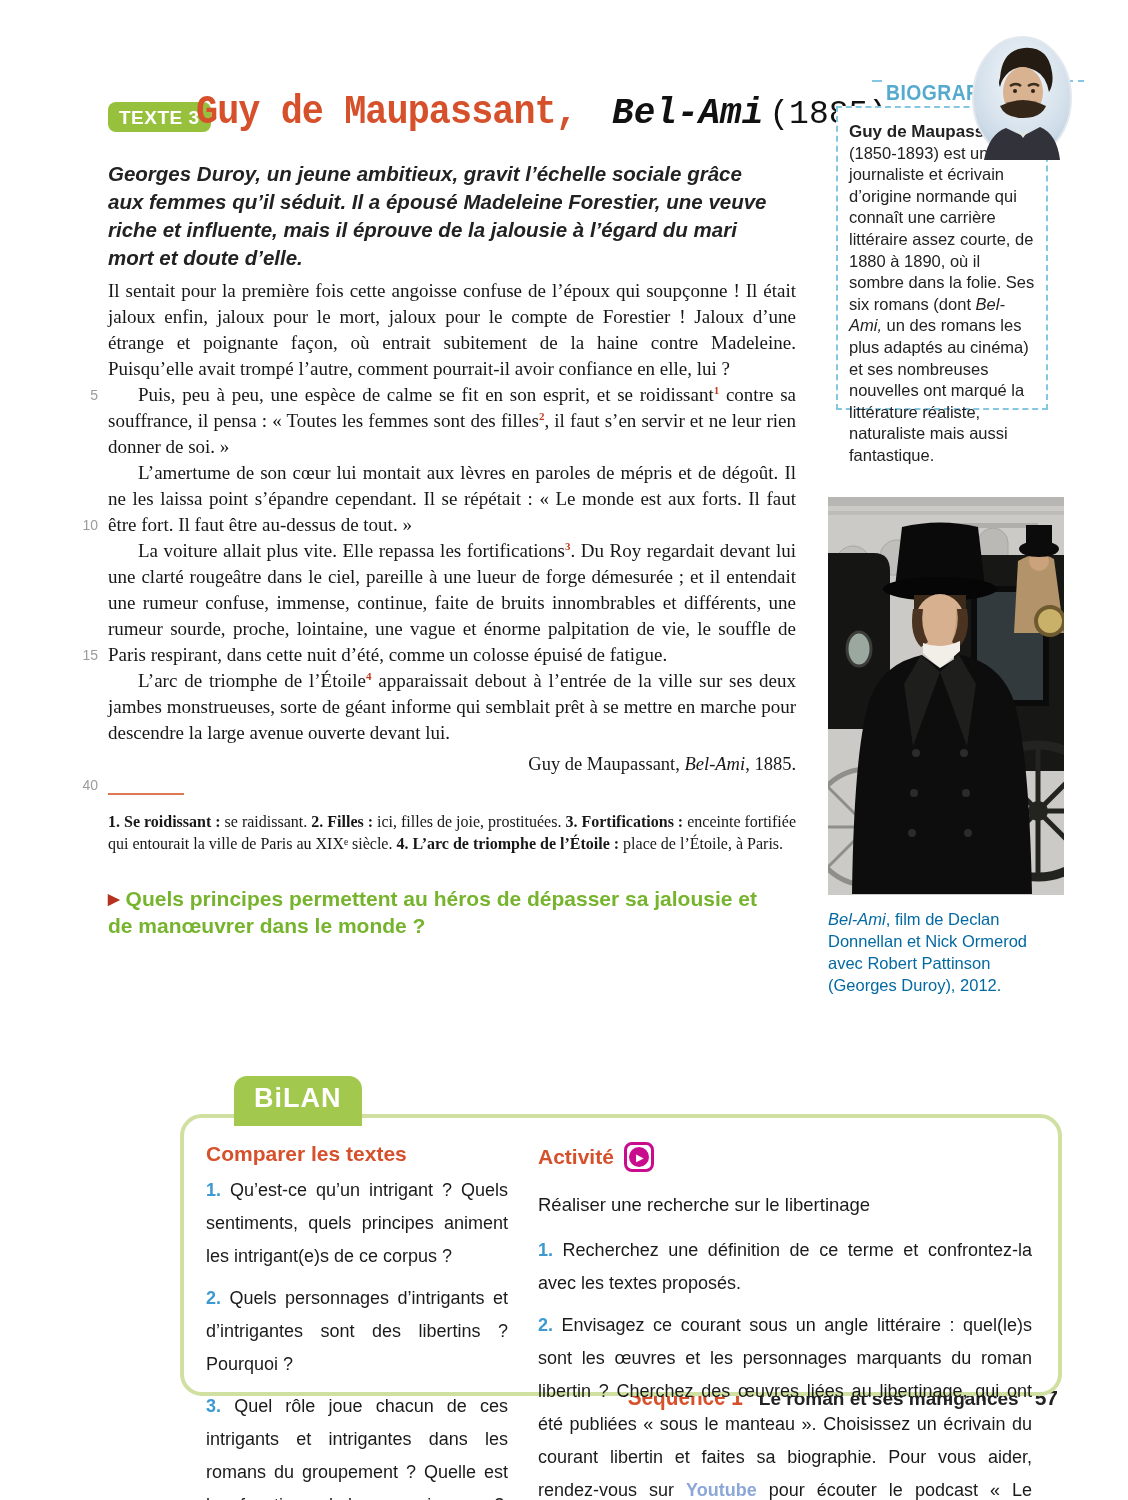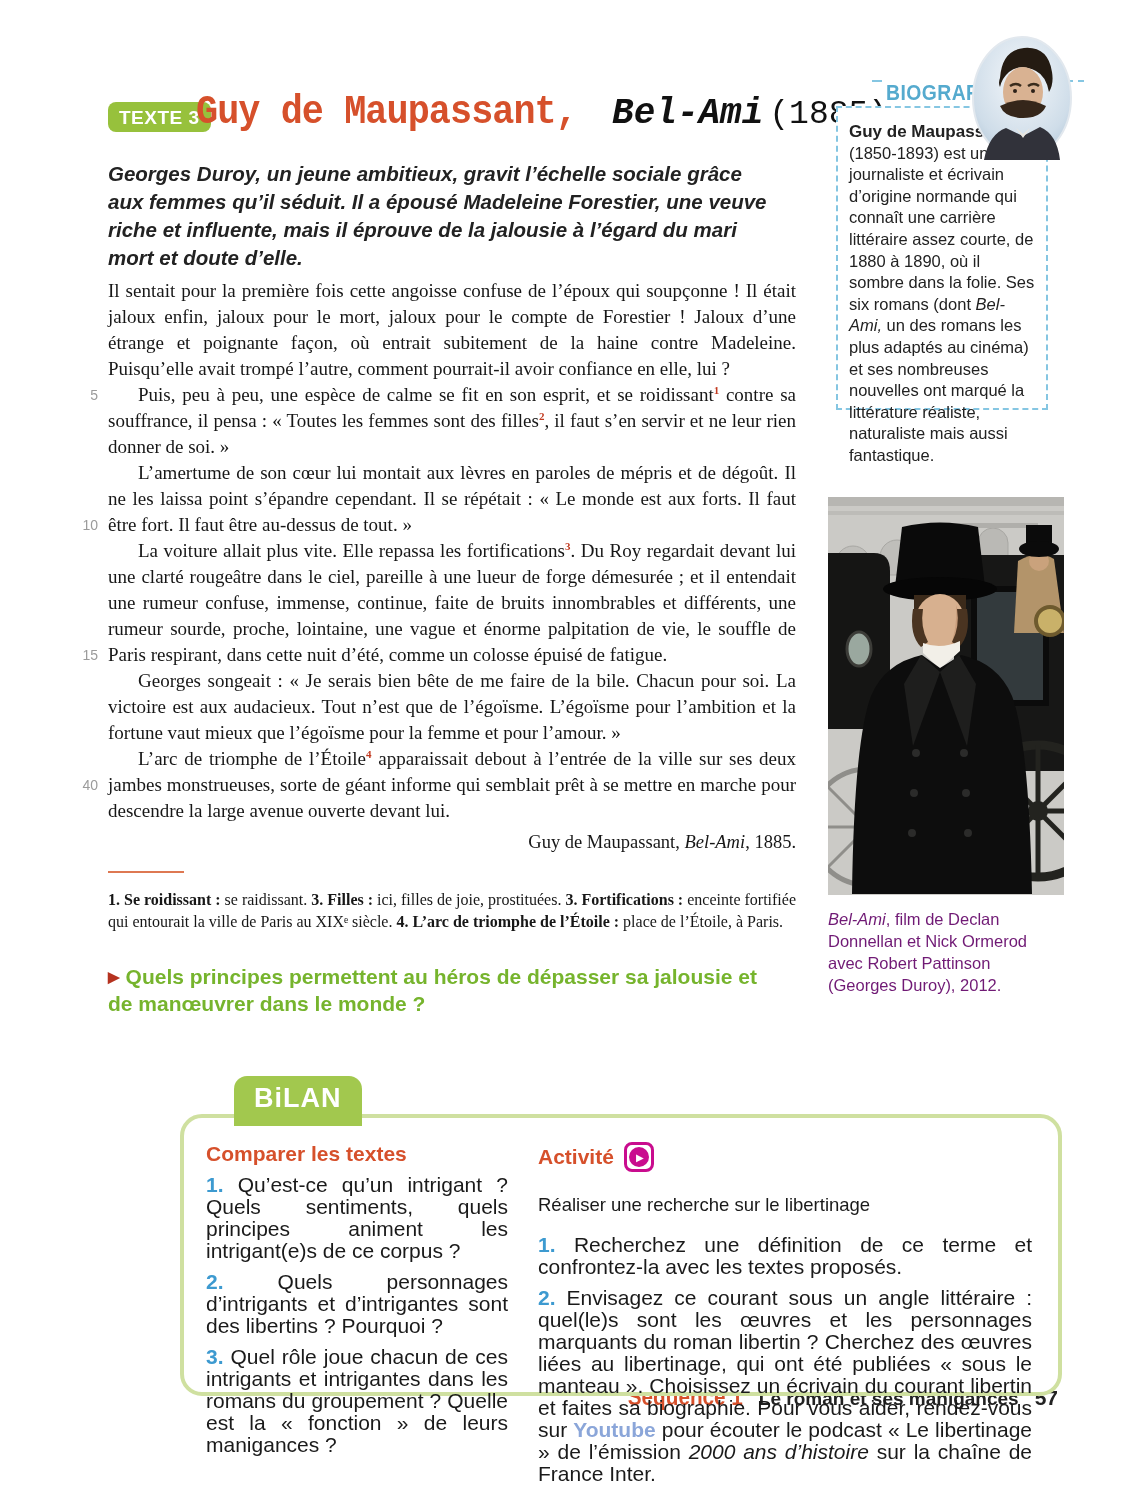--- a/index.html
+++ b/index.html
@@ -45,32 +45,32 @@
   .bio-heading .dash{flex:1;border-bottom:2px dashed #85c6e2;margin:0 0 4px 4px;}
   .bio-heading .predash{width:10px;border-bottom:2px dashed #85c6e2;margin:0 4px 4px 0;}
   .bio-box{position:absolute;left:836px;top:106px;width:212px;height:304px;box-sizing:border-box;
     border:2px dashed #85c6e2;padding:13px 11px 10px;background:#fff;}
   .bio-text{font-size:16.5px;line-height:21.6px;color:#222;}
   .bio-name{font-weight:bold;font-size:17px;}
   .portrait{position:absolute;left:972px;top:36px;width:100px;height:124px;z-index:3;}
 
   
   .film{position:absolute;left:828px;top:497px;width:236px;height:398px;}
-  .caption{position:absolute;left:828px;top:908px;width:234px;font-size:16.5px;line-height:22px;color:#701a75;}
+  .caption{position:absolute;left:828px;top:908px;width:234px;font-size:16.5px;line-height:22px;color:#0369a1;}
 
   
   .bilan-badge{position:absolute;left:234px;top:1076px;z-index:2;background:#a2c84e;color:#fff;
     font-weight:bold;font-size:27px;padding:7px 20px 12px;border-radius:13px 13px 0 0;letter-spacing:1px;}
   .bilan-panel{position:absolute;left:180px;top:1114px;width:882px;height:282px;box-sizing:border-box;
     background:#fff;border:4px solid #cfe0a0;border-radius:22px;z-index:1;
     padding:24px 26px 0 22px;display:flex;gap:30px;}
   .bilan-left{width:302px;}
   .bilan-right{flex:1;}
   .bilan-h{color:#d6502b;font-weight:bold;font-size:21px;margin-bottom:8px;}
-  .b-item{font-size:21px;line-height:22px;margin-bottom:9px;text-align:justify;}
+  .b-item{font-size:18px;line-height:33px;margin-bottom:9px;text-align:justify;}
   .num{color:#3d9ad0;font-weight:bold;}
   .act-row{display:flex;align-items:center;gap:10px;margin-bottom:22px;}
   .play{width:30px;height:30px;border:3px solid #c90c8e;border-radius:8px;background:#fff;
     display:flex;align-items:center;justify-content:center;box-sizing:border-box;cursor:pointer;}
   .play-inner{width:20px;height:20px;border-radius:50%;background:#c90c8e;color:#fff;
     display:flex;align-items:center;justify-content:center;font-size:10px;padding-left:2px;box-sizing:border-box;}
   .act-sub{font-weight:normal;font-size:18.5px;margin-bottom:18px;}
   .yt{color:#8ba6d9;font-weight:bold;cursor:pointer;}
   .it{font-style:italic;}
 
@@ -97,28 +97,27 @@
     <div class="excerpt">
       <span class="line-num" style="top:104px">5</span>
       <span class="line-num" style="top:234px">10</span>
       <span class="line-num" style="top:364px">15</span>
       <span class="line-num" style="top:494px">40</span>
 
       <p><span>Il sentait pour la première fois cette angoisse confuse de l’époux qui soupçonne ! Il était jaloux enfin, jaloux pour le mort, jaloux pour le compte de Forestier ! Jaloux d’une étrange et poignante façon, où entrait subitement de la haine contre Madeleine. Puisqu’elle avait trompé l’autre, comment pourrait-il avoir confiance en elle, lui ?</span></p>
       <p class="ind"><span>Puis, peu à peu, une espèce de calme se fit en son esprit, et se roidissant</span><sup class="ref">1</sup><span> contre sa souffrance, il pensa : « Toutes les femmes sont des filles</span><sup class="ref">2</sup><span>, il faut s’en servir et ne leur rien donner de soi. »</span></p>
       <p class="ind"><span>L’amertume de son cœur lui montait aux lèvres en paroles de mépris et de dégoût. Il ne les laissa point s’épandre cependant. Il se répétait : « Le monde est aux forts. Il faut être fort. Il faut être au-dessus de tout. »</span></p>
       <p class="ind"><span>La voiture allait plus vite. Elle repassa les fortifications</span><sup class="ref">3</sup><span>. Du Roy regardait devant lui une clarté rougeâtre dans le ciel, pareille à une lueur de forge démesurée ; et il entendait une rumeur confuse, immense, continue, faite de bruits innombrables et différents, une rumeur sourde, proche, lointaine, une vague et énorme palpitation de vie, le souffle de Paris respirant, dans cette nuit d’été, comme un colosse épuisé de fatigue.</span></p>
-      <p class="ind"><span>Georges songeait : « Je serais bien bête de me faire de la bile. Chacun pour soi. La victoire est aux audacieux. Tout n’est que de l’égoïsme. L’égoïsme pour l’ambition et la fortune vaut mieux que l’égoïsme pour la femme et pour l’amour. »</span></p>
       <p class="ind"><span>L’arc de triomphe de l’Étoile</span><sup class="ref">4</sup><span> apparaissait debout à l’entrée de la ville sur ses deux jambes monstrueuses, sorte de géant informe qui semblait prêt à se mettre en marche pour descendre la large avenue ouverte devant lui.</span></p>
     </div>
 
     <div class="attribution"><span>Guy de Maupassant, </span><span class="it">Bel-Ami</span><span>, 1885.</span></div>
 
     <div class="fn-rule"></div>
-    <p class="footnotes"><b>1. Se roidissant :</b> <span>se raidissant. </span><b>3. Filles :</b> <span>ici, filles de joie, prostituées. </span><b>3. Fortifications :</b> <span>enceinte fortifiée qui entourait la ville de Paris au XIXᵉ siècle. </span><b>4. L’arc de triomphe de l’Étoile :</b> <span>place de l’Étoile, à Paris.</span></p>
+    <p class="footnotes"><b>1. Se roidissant :</b> <span>se raidissant. </span><b>2. Filles :</b> <span>ici, filles de joie, prostituées. </span><b>3. Fortifications :</b> <span>enceinte fortifiée qui entourait la ville de Paris au XIXᵉ siècle. </span><b>4. L’arc de triomphe de l’Étoile :</b> <span>place de l’Étoile, à Paris.</span></p>
 
     <div class="question"><span class="q-arrow">▶</span><span>Quels principes permettent au héros de dépasser sa jalousie et de manœuvrer dans le monde ?</span></div>
   </div>
 
   <div class="bio-heading">
     <span class="predash"></span>
     <span class="txt">BIOGRAPHIE</span>
     <span class="dash"></span>
   </div>
   <div class="bio-box">

